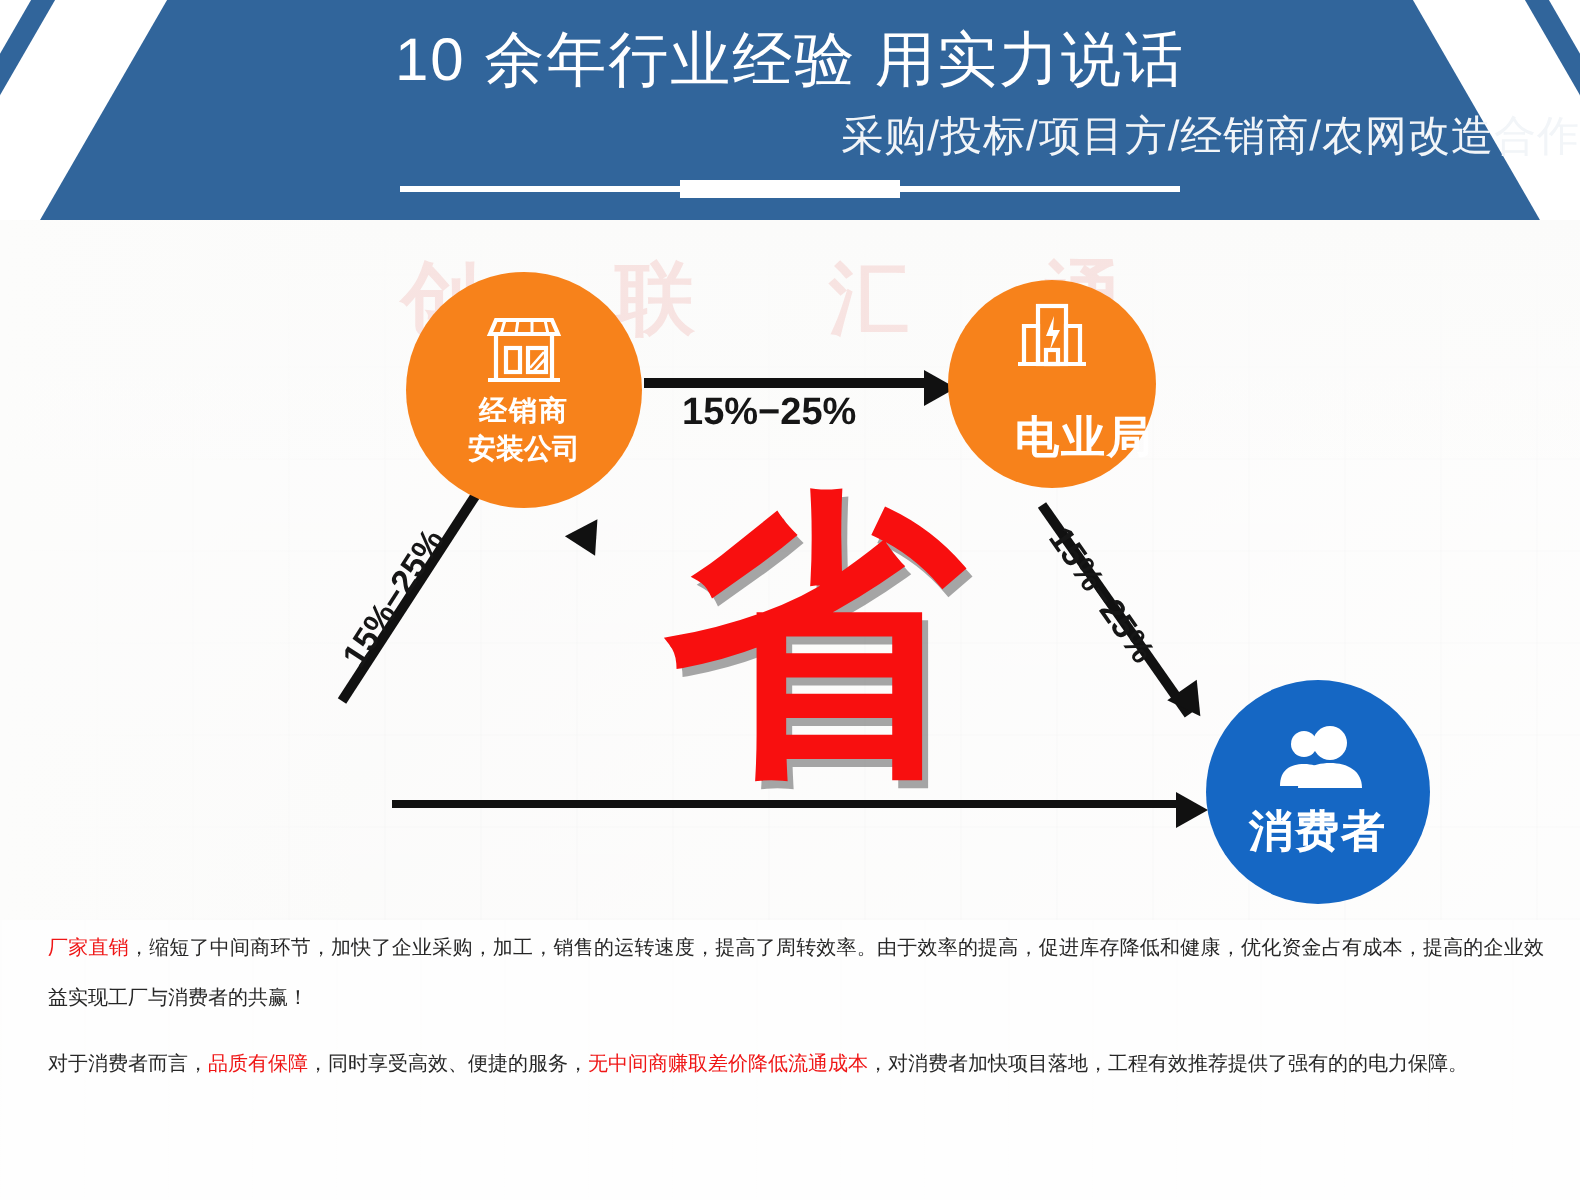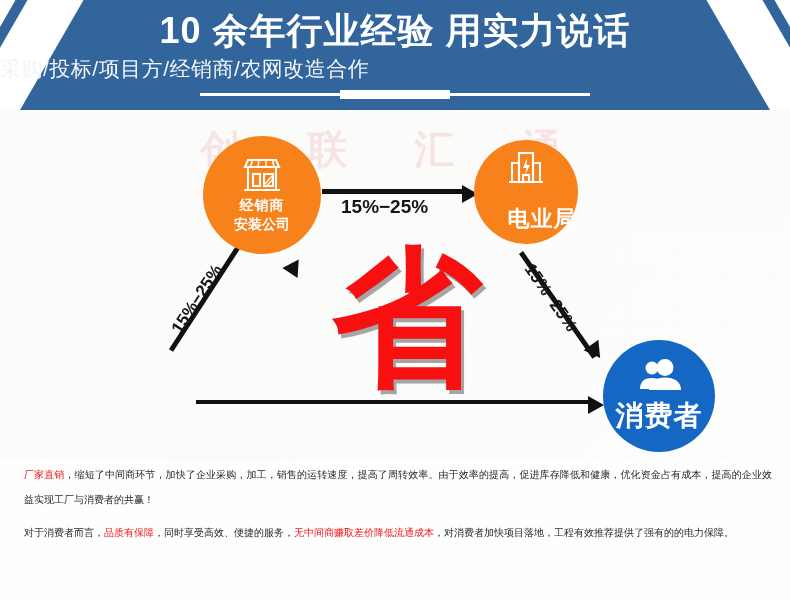--- a/index.html
+++ b/index.html
@@ -17,25 +17,25 @@
     background:#31659b; overflow:hidden;
   }
   .hdr-stripe { position:absolute; top:-30px; height:190px; background:#ffffff; }
   .hdr-stripe.l1 { left:-78px;  width:56px; transform:skewX(-30deg); }
   .hdr-stripe.l2 { left:-10px;  width:56px; transform:skewX(-30deg); }
   .hdr-stripe.r1 { right:-78px; width:56px; transform:skewX(30deg); }
   .hdr-stripe.r2 { right:-10px; width:56px; transform:skewX(30deg); }
 
   .hdr-title {
     position:absolute; left:0; top:9px; width:790px; text-align:center;
-    color:#ffffff; font-size:36px; font-weight:bold; letter-spacing:1px;
+    color:#ffffff; font-size:30px; font-weight:normal; letter-spacing:1px;
     line-height:44px; white-space:nowrap;
   }
   .hdr-sub {
-    position:absolute; left:0; top:56px; width:790px; text-align:left;
+    position:absolute; left:0; top:56px; width:790px; text-align:right;
     color:#f2f5f8; font-size:21px; line-height:26px; white-space:nowrap;
     letter-spacing:0.5px;
   }
   .hdr-rule-wrap {
     position:absolute; left:0; top:88px; width:790px; height:12px;
     display:flex; align-items:center; justify-content:center;
   }
   .hdr-rule-thin { width:140px; height:3px; background:#ffffff; }
   .hdr-rule-thick { width:110px; height:9px; background:#ffffff; }
 
@@ -98,21 +98,21 @@
   .node-bureau .n-label { font-size:22px; margin-top:16px;padding-left:32px; }
 
   .node-factory {
     left:68px; top:338px; width:116px; height:116px; background:#1567c4;
   }
   .node-factory .n-label { font-size:21px; margin-top:4px; }
 
   .node-consumer {
     left:603px; top:340px; width:112px; height:112px; background:#1567c4;
   }
-  .node-consumer .n-label { font-size:28px; margin-top:3px; }
+  .node-consumer .n-label { font-size:22px; margin-top:3px; }
 
   
   .arrow-line { position:absolute; background:#111111; }
   .arrow-head {
     position:absolute; width:0; height:0;
     border-top:9px solid transparent; border-bottom:9px solid transparent;
     border-left:16px solid #111111;
   }
   .ar-label {
     position:absolute; font-weight:bold; color:#161616; white-space:nowrap;

